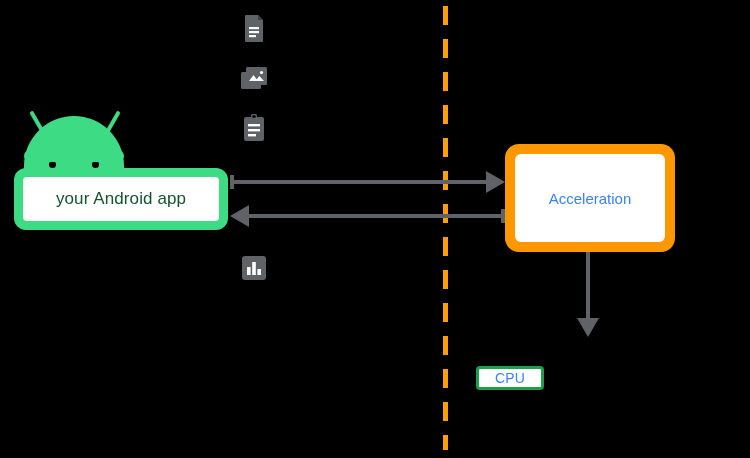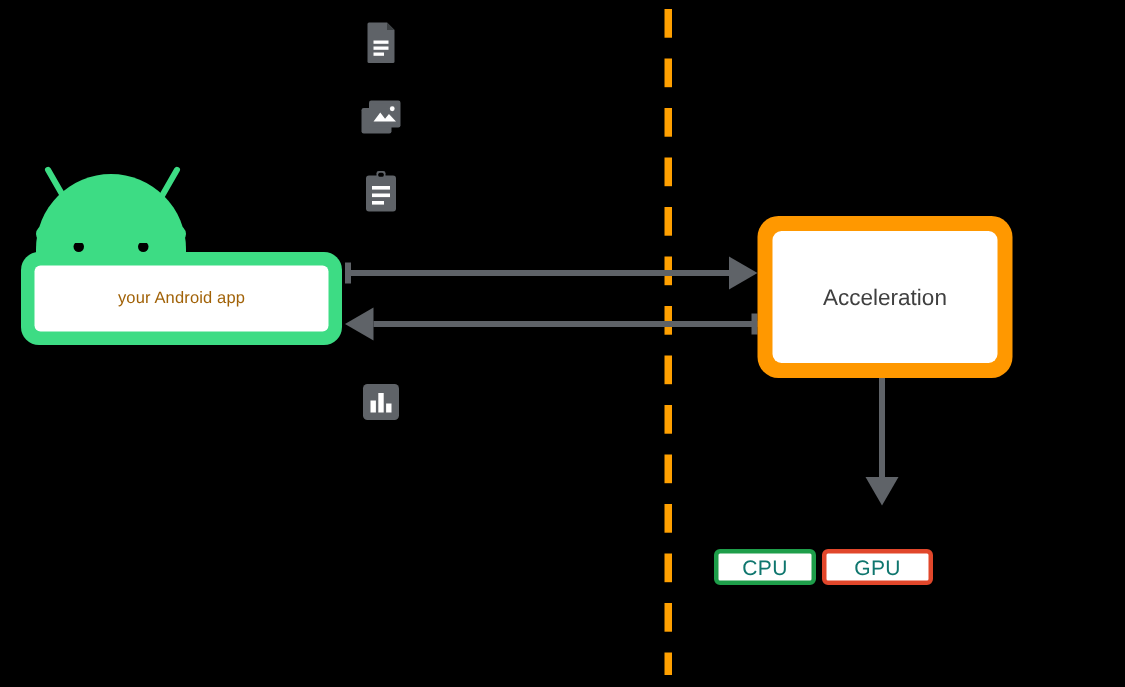--- a/index.html
+++ b/index.html
@@ -91,22 +91,22 @@
     width: 100%;
     height: 100%;
     box-sizing: border-box;
     background: #FFFFFF;
     border-radius: 4px;
     display: flex;
     align-items: center;
     justify-content: center;
   }
   .app-box-label {
-    font-size: 11px;
-    color: #a16207;
+    font-size: 17px;
+    color: #14532d;
     letter-spacing: 0.1px;
     white-space: nowrap;
   }
 
   
   .icon-col {
     position: absolute;
     left: 238px;
     top: 12px;
     width: 34px;
@@ -157,21 +157,21 @@
     box-sizing: border-box;
     background: #FFFFFF;
     border-radius: 6px;
     display: flex;
     flex-direction: column;
     align-items: center;
     justify-content: center;
   }
   .api-box-line {
     font-size: 15px;
-    color: #404040;
+    color: #3b82f6;
     line-height: 21px;
     white-space: nowrap;
   }
 
   
   .arrow-line {
     position: absolute;
     background: #5F6368;
     height: 4px;
   }
@@ -226,21 +226,21 @@
     height: 24px;
     box-sizing: border-box;
     background: #FFFFFF;
     border-radius: 4px;
     display: flex;
     align-items: center;
     justify-content: center;
   }
   .chip-label {
     font-size: 14px;
-    color: #0f766e;
+    color: #3b82f6;
     letter-spacing: 0.2px;
   }
   #chip-cpu {
     left: 476px;
     top: 366px;
     width: 68px;
     border: 3px solid #1E9E4A;
   }
   #chip-gpu {
     left: 548px;
@@ -330,17 +330,14 @@
     </div>
   </div>
 
   <div class="arrow-line v" id="arrow-hardware-line"></div>
   <div class="arrow-head down" id="arrow-hardware-head"></div>
 
   <div class="chip" id="chip-cpu">
     <span class="chip-label">CPU</span>
   </div>
 
-  <div class="chip" id="chip-gpu">
-    <span class="chip-label">GPU</span>
-  </div>
 
 </div>
 
 </body></html>

